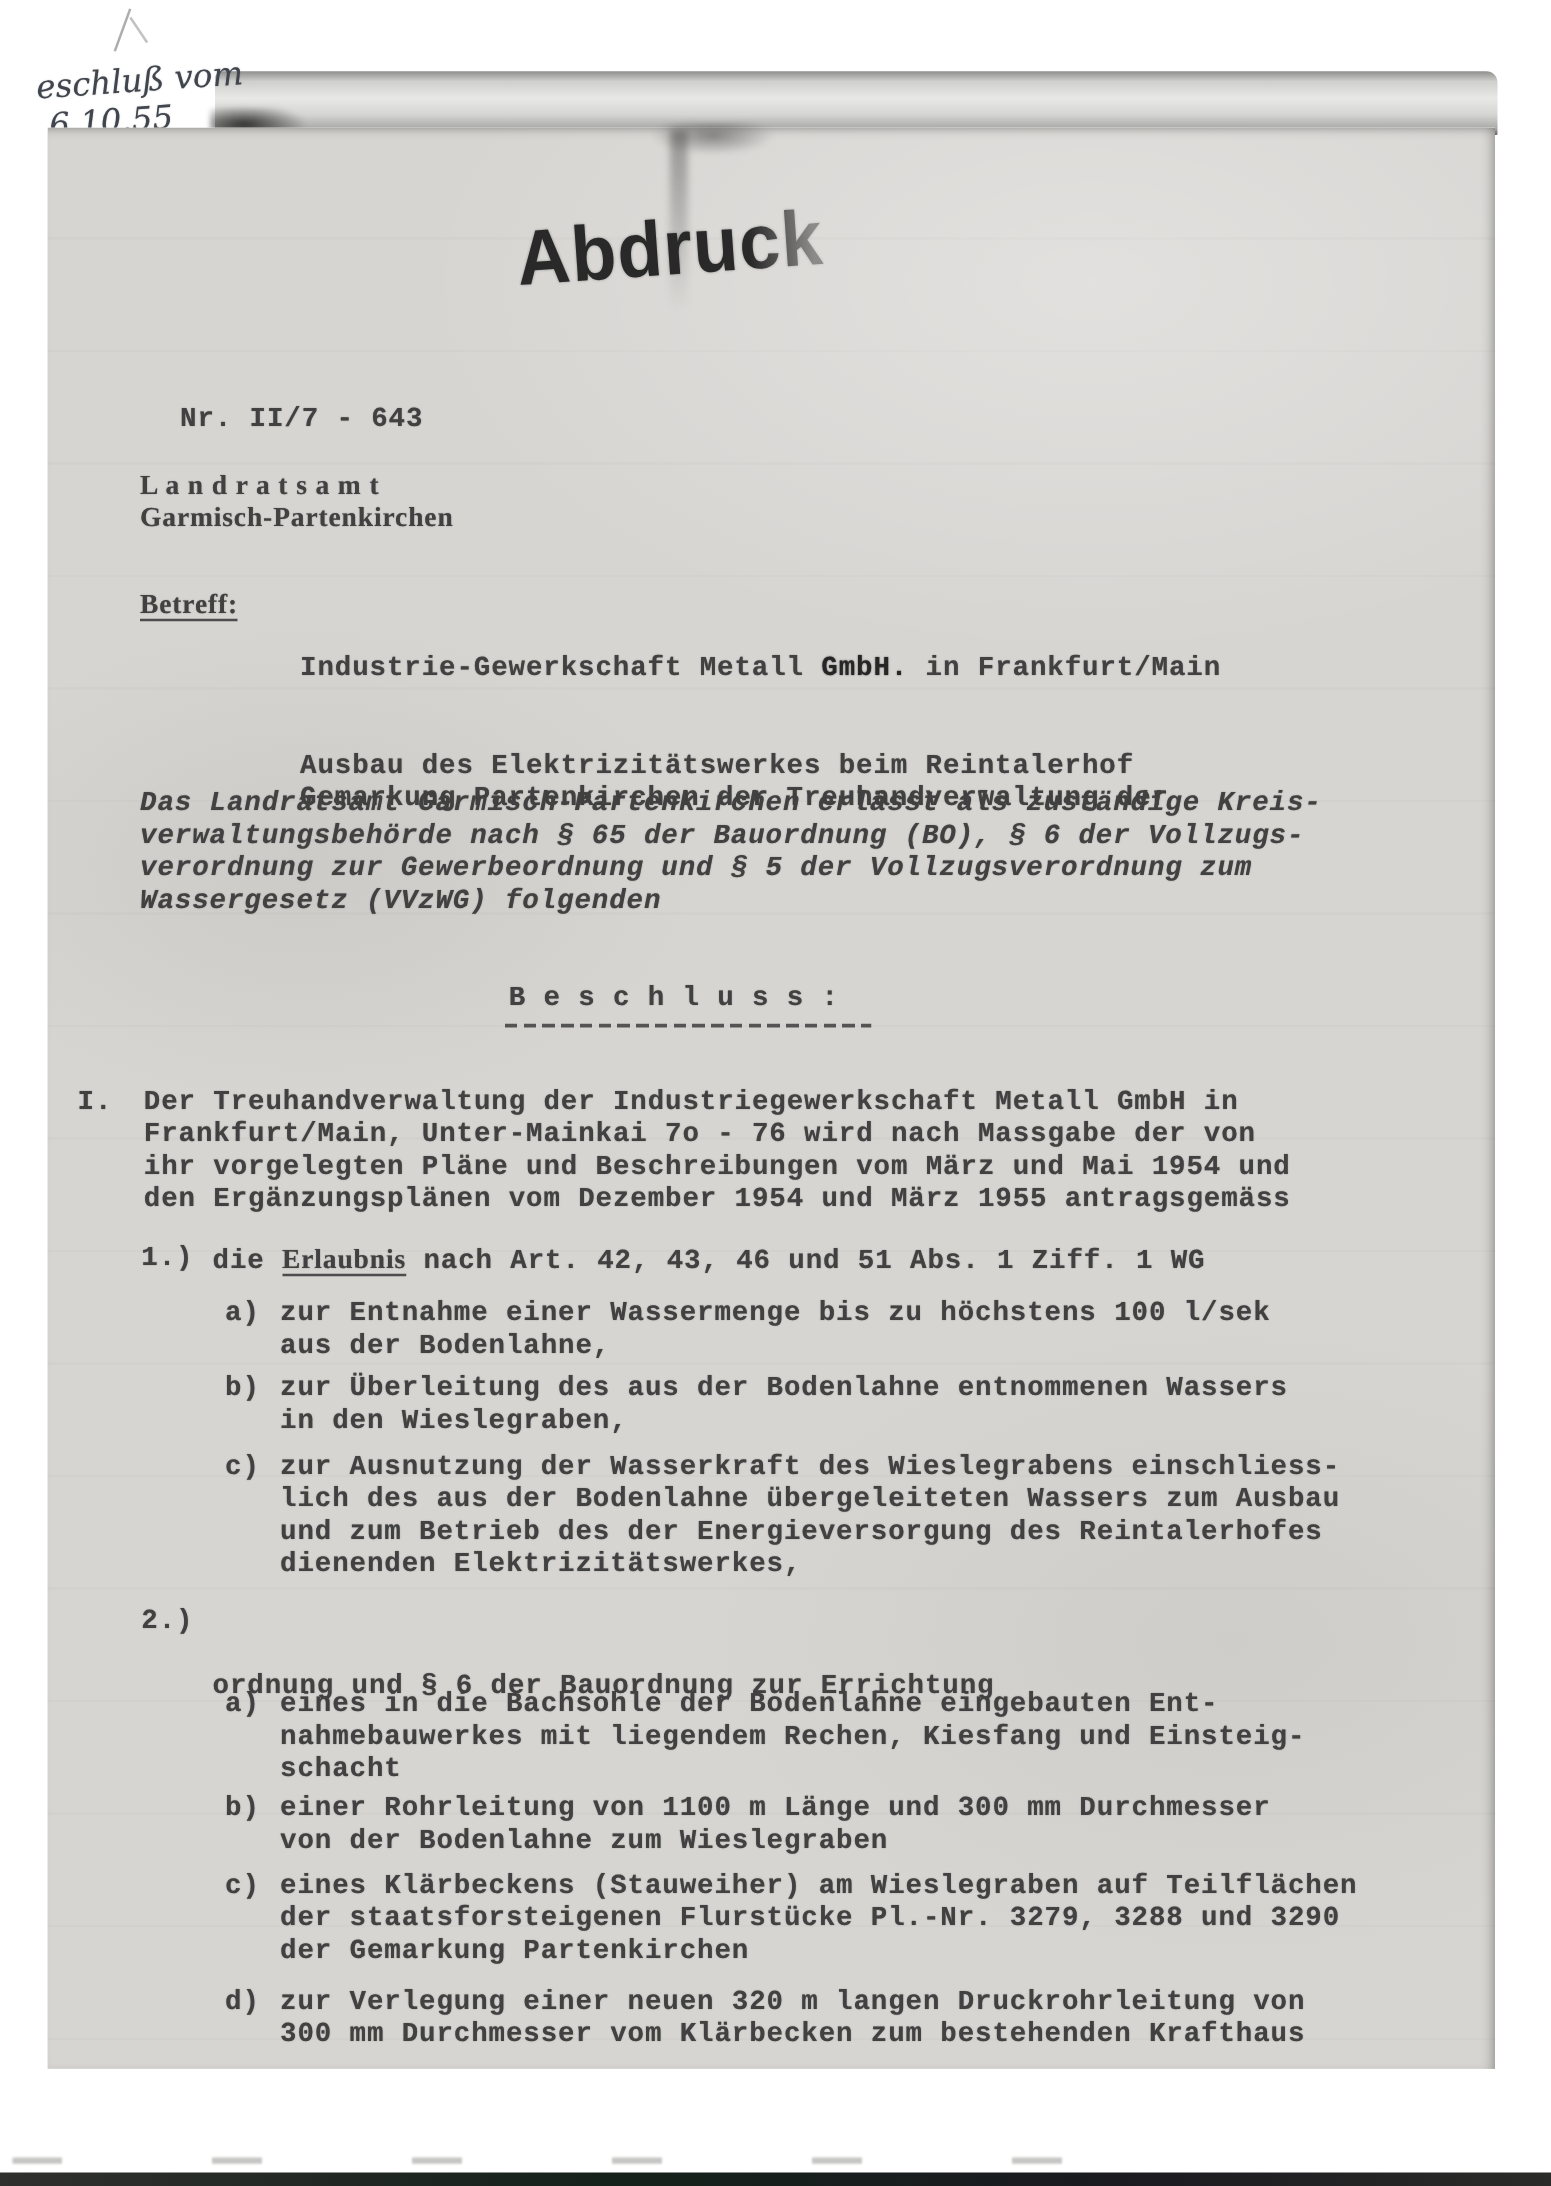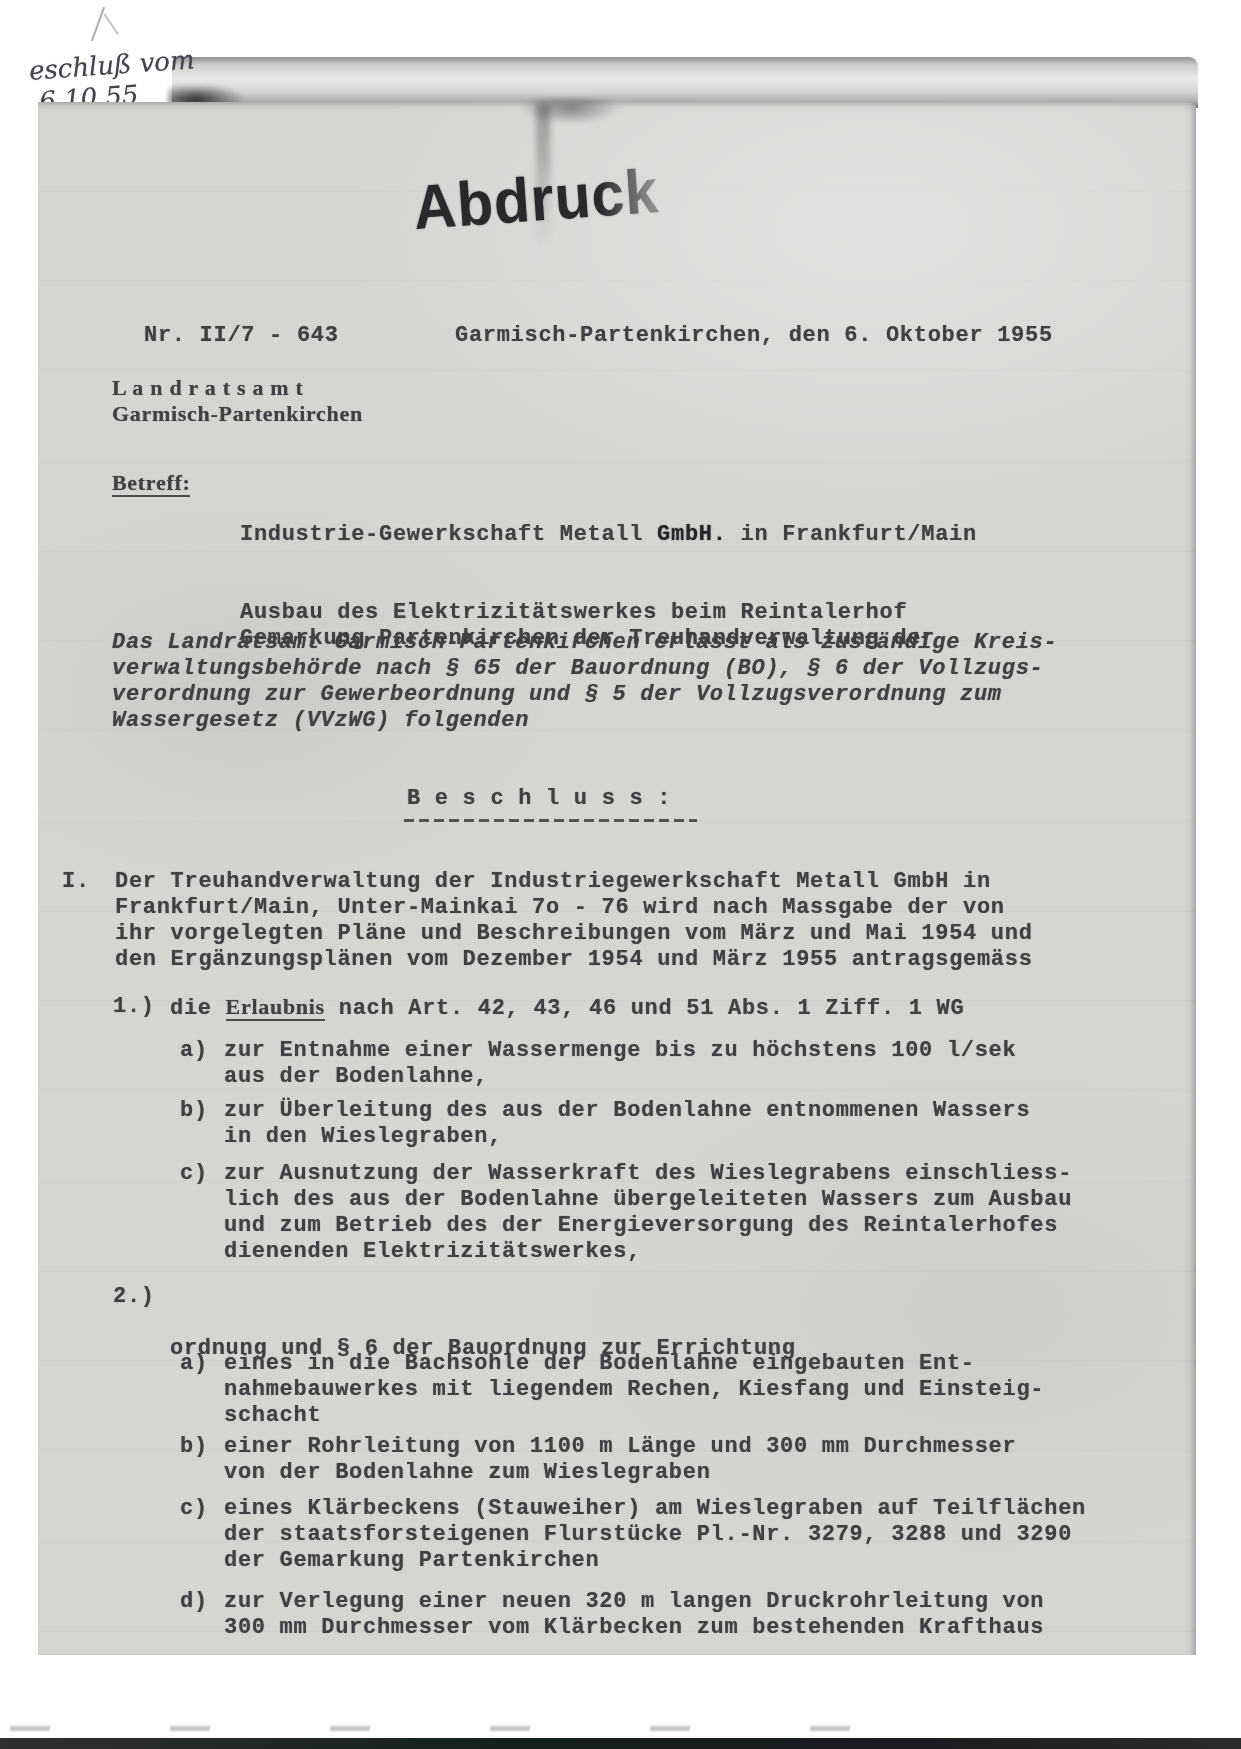--- a/index.html
+++ b/index.html
@@ -108,21 +108,20 @@
   <div class="handnote">eschluß vom
  6.10.55</div>
 
   <div class="page"></div>
   <div class="blob-under-band"></div>
   <div class="streak"></div>
 
   <div class="stamp">Abdruck</div>
 
   <div class="abs mono" style="left:129px;top:323px;margin-left:15px;">Nr. II/7 - 643</div>
-  <div class="abs mono" style="left:455px;top:323px;">Garmisch-Partenkirchen, den 6. Oktober 1955</div>
 
   <div class="abs mono" style="left:112px;top:375px;font-family:Liberation Serif, serif;">L a n d r a t s a m t
 Garmisch-Partenkirchen</div>
 
   <div class="row mono" style="left:112px;top:470px;">
     <div class="marker m128"><span class="u">Betreff:</span></div>
     <div>
       <div><span>Industrie-Gewerkschaft Metall </span><span class="bold-dark">GmbH.</span><span> in Frankfurt/Main</span></div>
       <div>Ausbau des Elektrizitätswerkes beim Reintalerhof
 Gemarkung Partenkirchen der Treuhandverwaltung der</div>

